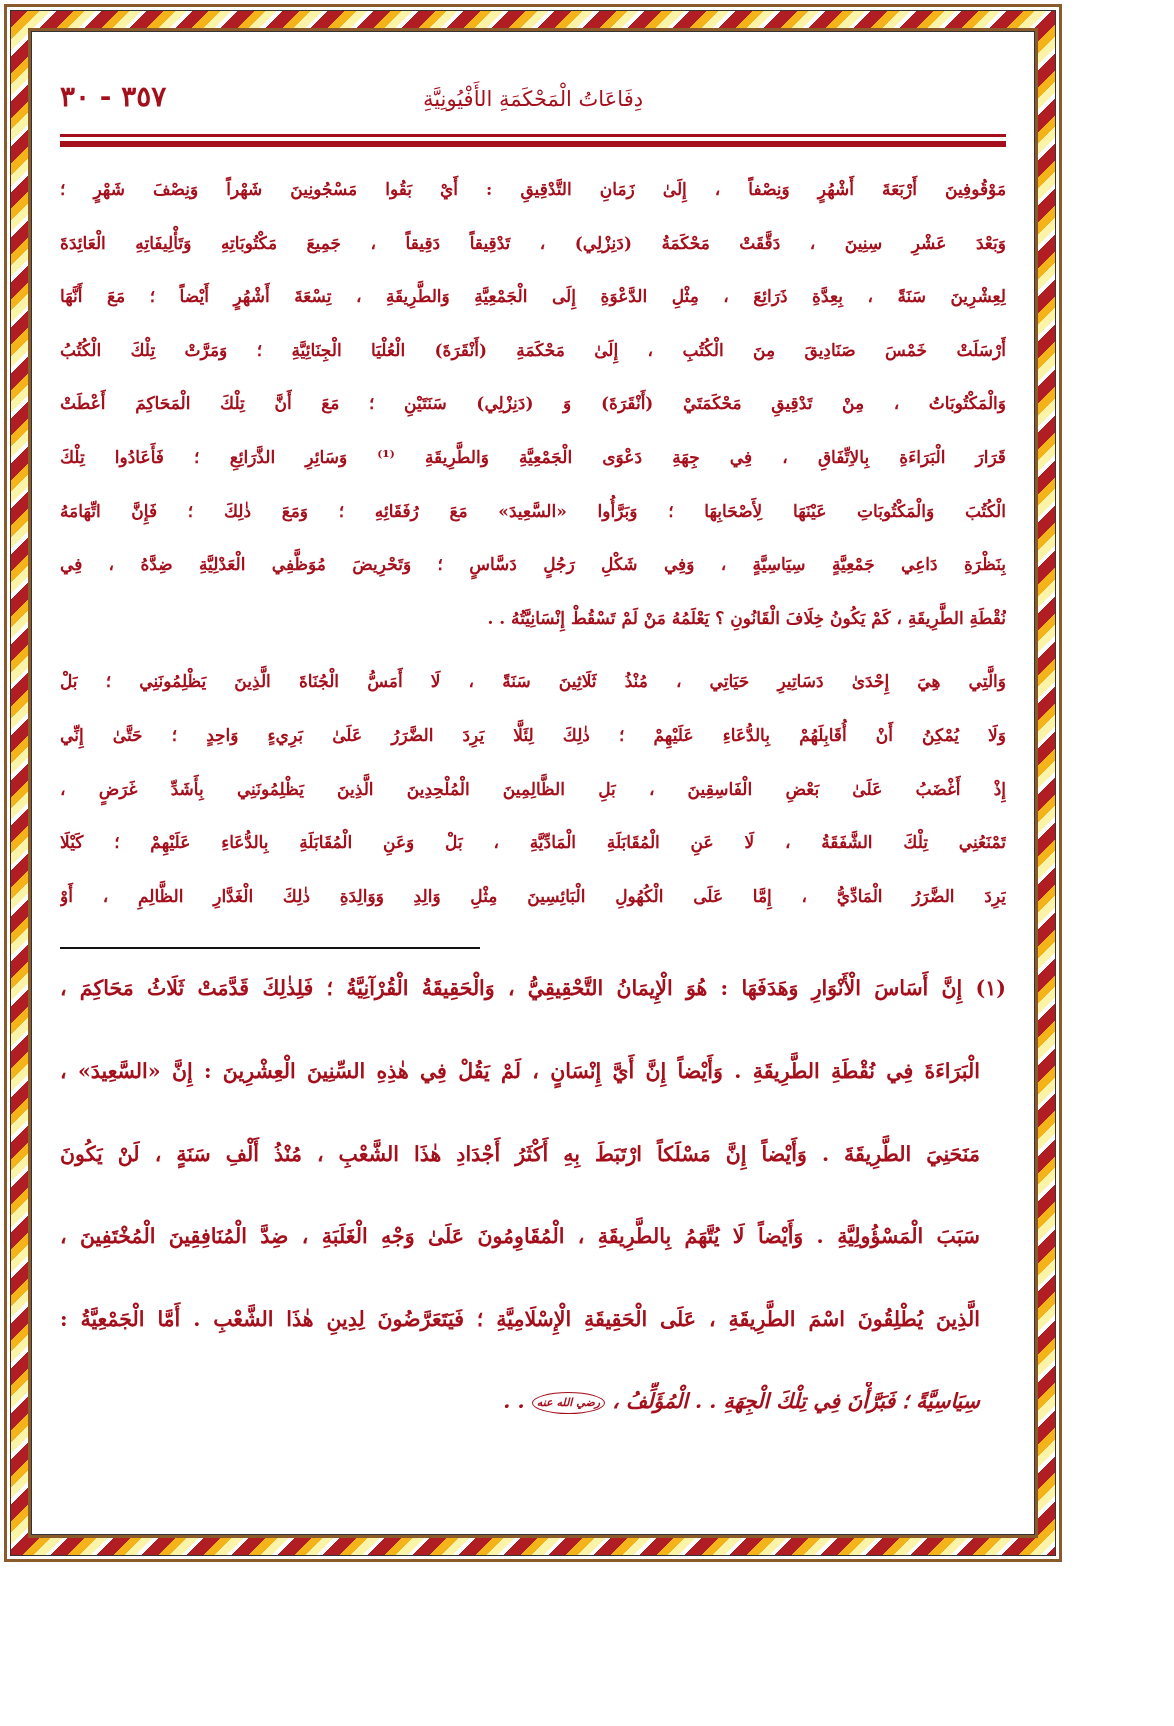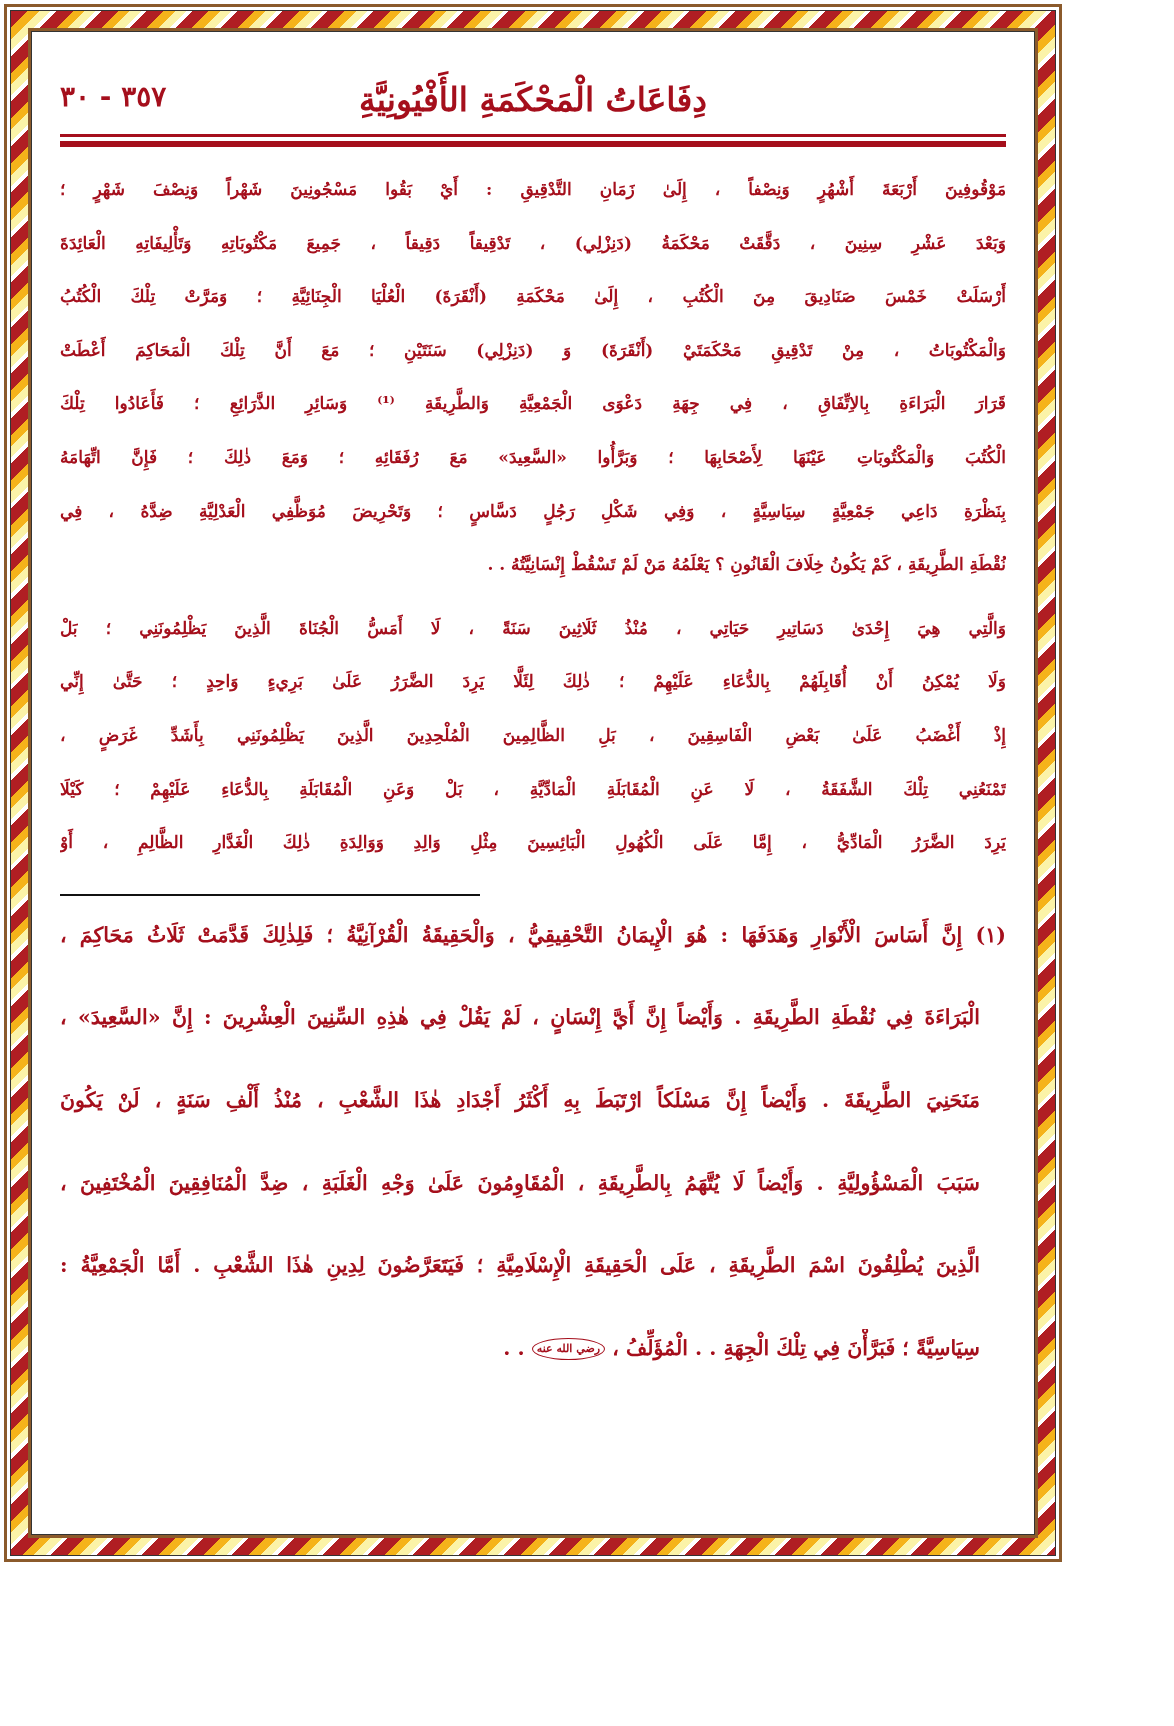--- a/index.html
+++ b/index.html
@@ -19,37 +19,37 @@
     background:#ffffff; border:3px solid #8b5a2b;
     box-shadow: inset 0 0 0 1px #333;
   }
   .page {
     position:absolute; left:60px; top:70px; width:946px; height:1460px;
     color:#a50f1c; direction:rtl;
   }
   .header {
     position:relative; height:58px; display:flex; align-items:center; justify-content:center;
   }
-  .header-title { font-size:33px; font-weight:bold; letter-spacing:0.5px; }
+  .header-title { font-size:21px; font-weight:normal; letter-spacing:0.5px; }
   .header-pages { position:absolute; left:0; top:10px; font-size:28px; font-weight:bold; direction:ltr; }
   .rule-double { margin-top:6px; height:3px; background:#a50f1c; }
   .rule-double2 { margin-top:4px; height:6px; background:#a50f1c; }
   .body-text {
     margin-top:16px; font-size:17px; line-height:53.6px; text-align:justify; text-align-last:justify;
     font-weight:bold; font-family:"DejaVu Serif", serif;
   }
   .body-text .line { display:block; white-space:nowrap; overflow:hidden; text-align:justify; text-align-last:justify; }
   .para-gap { height:10px; }
   .footnote-rule { width:420px; height:2px; background:#111; margin:24px 0 20px auto; margin-right:auto; margin-left:0; }
   .footnotes {
     font-size:20.5px; line-height:39.6px; font-weight:bold;
   }
   .footnotes .line { display:block; white-space:nowrap; overflow:hidden; text-align:justify; text-align-last:justify; }
   .footnotes .line.indent { padding-right:26px;margin-top:43px; }
-  .footnotes .line.last { text-align:left; text-align-last:right; }
+  .footnotes .line.last { text-align:left; text-align-last:right;font-style:italic; }
   .body-text .line.last { text-align:left; text-align-last:right; }
   .honorific {
     display:inline-block; font-size:11px; border:1.5px solid #a50f1c; border-radius:50%;
     padding:0 4px; line-height:20px; vertical-align:middle;
   }
 </style>
 </head>
 <body>
 
 <div class="frame-outer"></div>
@@ -60,20 +60,21 @@
   <div class="header">
     <span class="header-title">دِفَاعَاتُ الْمَحْكَمَةِ الأَفْيُونِيَّةِ</span>
     <span class="header-pages">٣٥٧ - ٣٠</span>
   </div>
   <div class="rule-double"></div>
   <div class="rule-double2"></div>
 
   <div class="body-text">
     <span class="line">مَوْقُوفِينَ أَرْبَعَةَ أَشْهُرٍ وَنِصْفاً ، إِلَىٰ زَمَانِ التَّدْقِيقِ : أَيْ بَقُوا مَسْجُونِينَ شَهْراً وَنِصْفَ شَهْرٍ ؛</span>
     <span class="line">وَبَعْدَ عَشْرِ سِنِينَ ، دَقَّقَتْ مَحْكَمَةُ (دَنِزْلِي) ، تَدْقِيقاً دَقِيقاً ، جَمِيعَ مَكْتُوبَاتِهِ وَتَأْلِيفَاتِهِ الْعَائِدَةَ</span>
+    <span class="line">لِعِشْرِينَ سَنَةً ، بِعِدَّةِ ذَرَائِعَ ، مِثْلِ الدَّعْوَةِ إِلَى الْجَمْعِيَّةِ وَالطَّرِيقَةِ ، تِسْعَةَ أَشْهُرٍ أَيْضاً ؛ مَعَ أَنَّهَا</span>
     <span class="line">أَرْسَلَتْ خَمْسَ صَنَادِيقَ مِنَ الْكُتُبِ ، إِلَىٰ مَحْكَمَةِ (أَنْقَرَةَ) الْعُلْيَا الْجِنَائِيَّةِ ؛ وَمَرَّتْ تِلْكَ الْكُتُبُ</span>
     <span class="line">وَالْمَكْتُوبَاتُ ، مِنْ تَدْقِيقِ مَحْكَمَتَيْ (أَنْقَرَةَ) وَ (دَنِزْلِي) سَنَتَيْنِ ؛ مَعَ أَنَّ تِلْكَ الْمَحَاكِمَ أَعْطَتْ</span>
     <span class="line">قَرَارَ الْبَرَاءَةِ بِالاِتِّفَاقِ ، فِي جِهَةِ دَعْوَى الْجَمْعِيَّةِ وَالطَّرِيقَةِ ⁽¹⁾ وَسَائِرِ الذَّرَائِعِ ؛ فَأَعَادُوا تِلْكَ</span>
     <span class="line">الْكُتُبَ وَالْمَكْتُوبَاتِ عَيْنَهَا لِأَصْحَابِهَا ؛ وَبَرَّأُوا «السَّعِيدَ» مَعَ رُفَقَائِهِ ؛ وَمَعَ ذٰلِكَ ؛ فَإِنَّ اتِّهَامَهُ</span>
     <span class="line">بِنَظْرَةِ دَاعِي جَمْعِيَّةٍ سِيَاسِيَّةٍ ، وَفِي شَكْلِ رَجُلٍ دَسَّاسٍ ؛ وَتَحْرِيضَ مُوَظَّفِي الْعَدْلِيَّةِ ضِدَّهُ ، فِي</span>
     <span class="line last">نُقْطَةِ الطَّرِيقَةِ ، كَمْ يَكُونُ خِلَافَ الْقَانُونِ ؟ يَعْلَمُهُ مَنْ لَمْ تَسْقُطْ إِنْسَانِيَّتُهُ . .</span>
     <div class="para-gap"></div>
     <span class="line">وَالَّتِي هِيَ إِحْدَىٰ دَسَاتِيرِ حَيَاتِي ، مُنْذُ ثَلَاثِينَ سَنَةً ، لَا أَمَسُّ الْجُنَاةَ الَّذِينَ يَظْلِمُونَنِي ؛ بَلْ</span>
     <span class="line">وَلَا يُمْكِنُ أَنْ أُقَابِلَهُمْ بِالدُّعَاءِ عَلَيْهِمْ ؛ ذٰلِكَ لِئَلَّا يَرِدَ الضَّرَرُ عَلَىٰ بَرِيءٍ وَاحِدٍ ؛ حَتَّىٰ إِنِّي</span>
     <span class="line">إِذْ أَغْضَبُ عَلَىٰ بَعْضِ الْفَاسِقِينَ ، بَلِ الظَّالِمِينَ الْمُلْحِدِينَ الَّذِينَ يَظْلِمُونَنِي بِأَشَدِّ غَرَضٍ ،</span>

